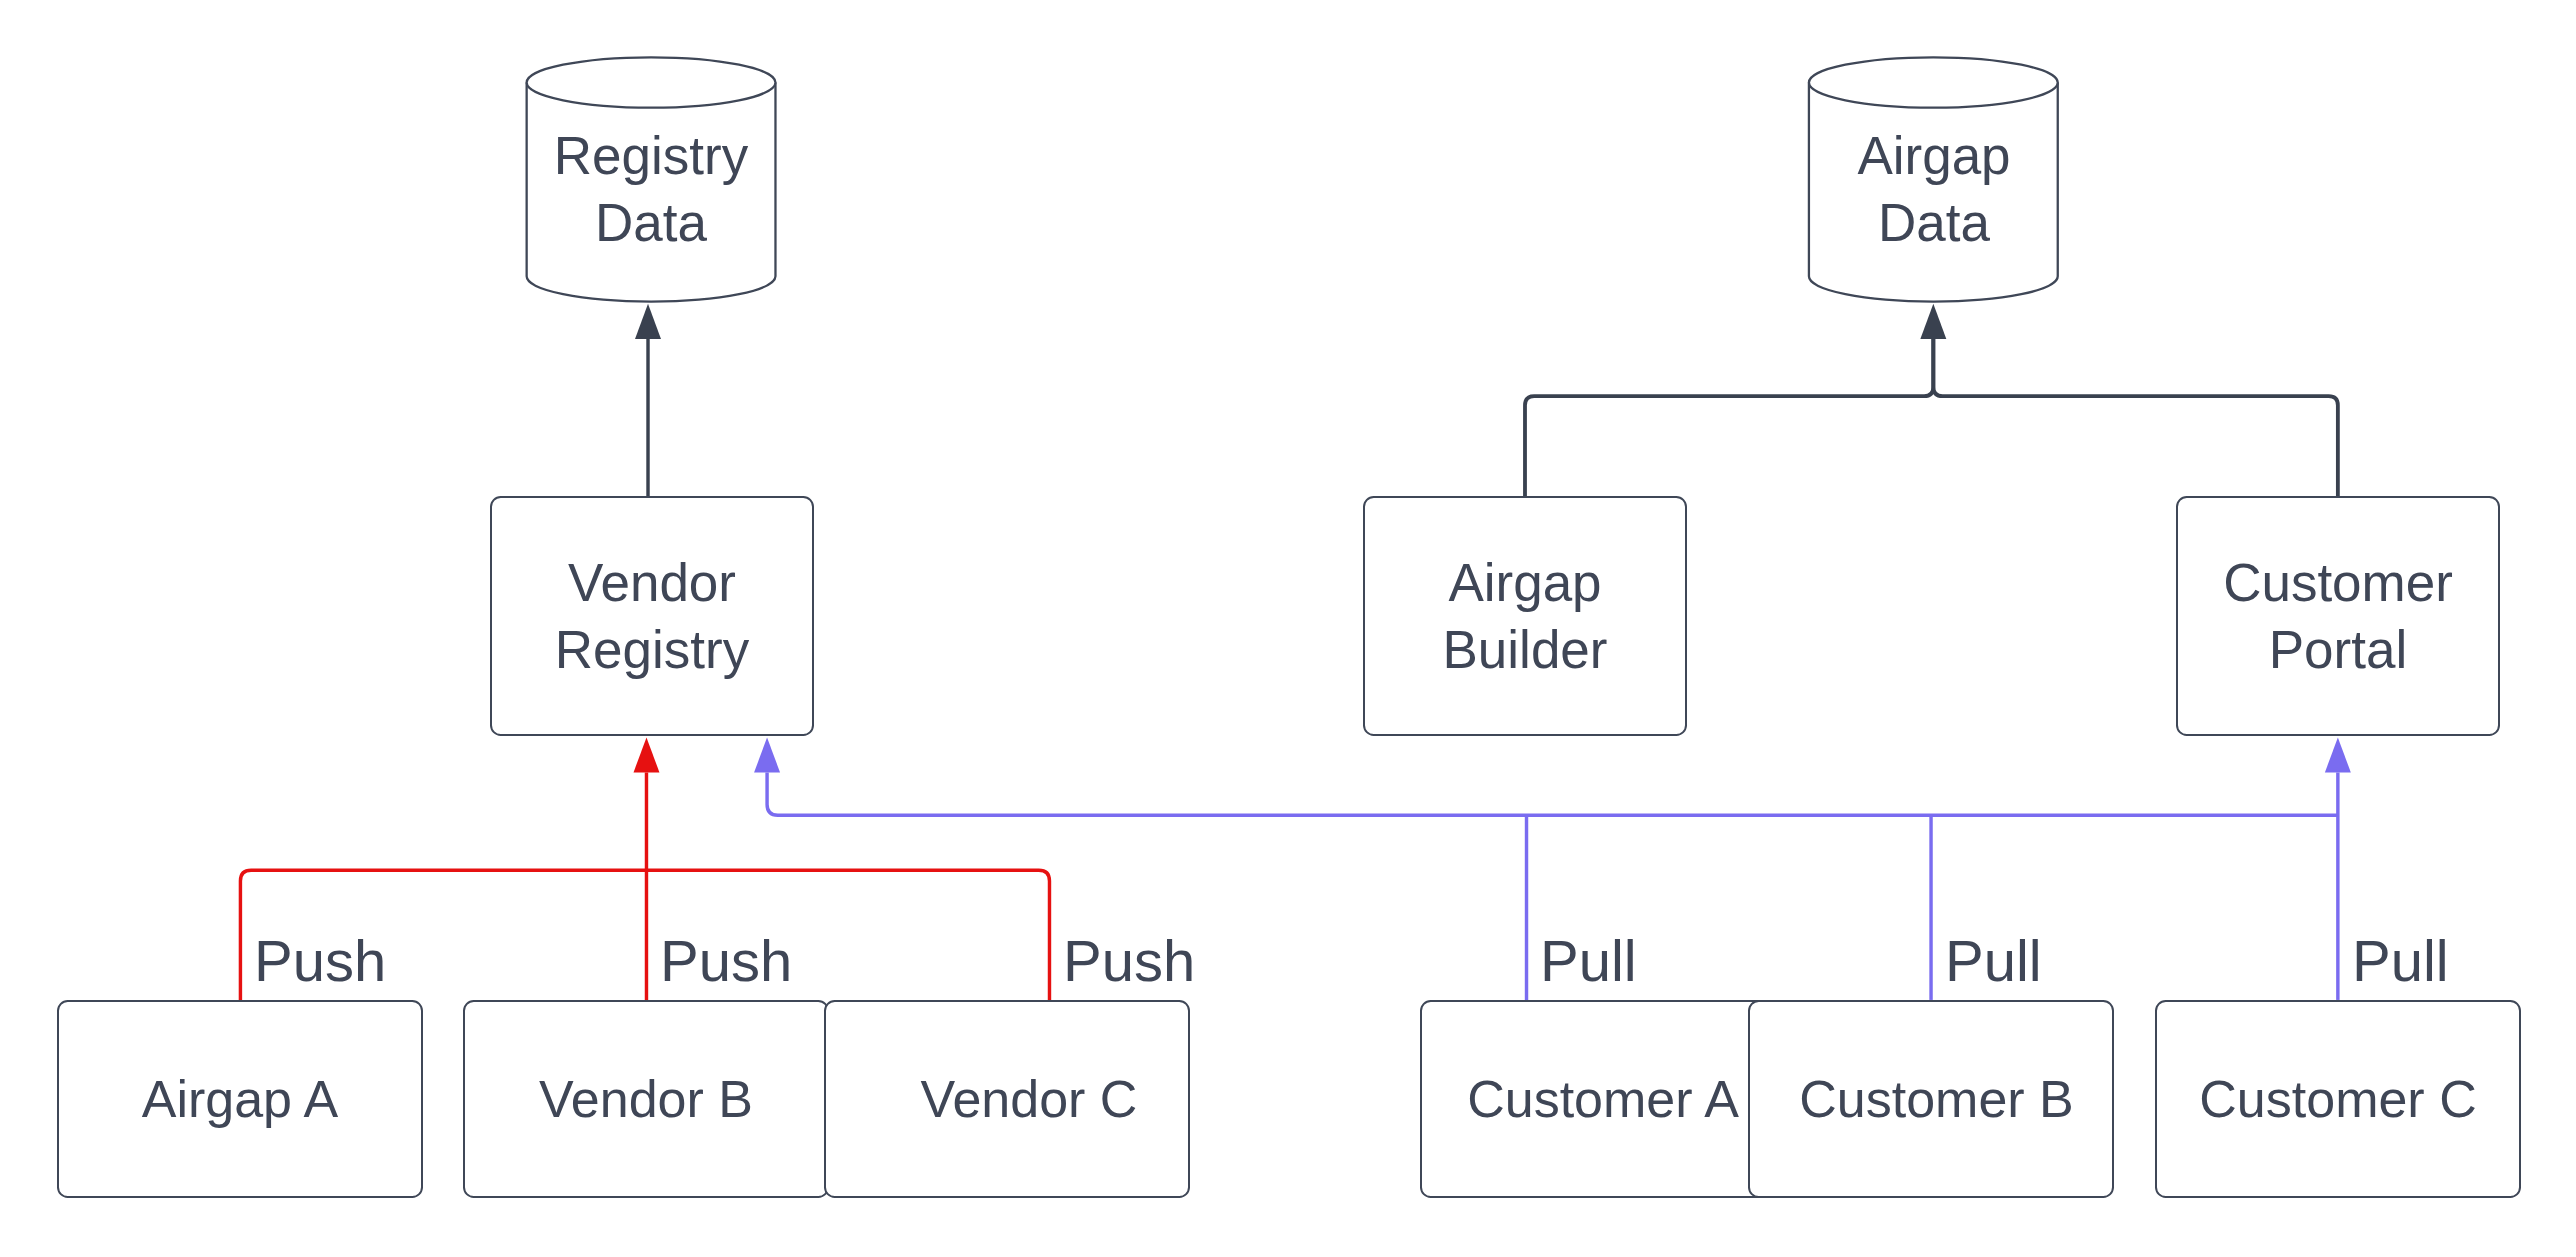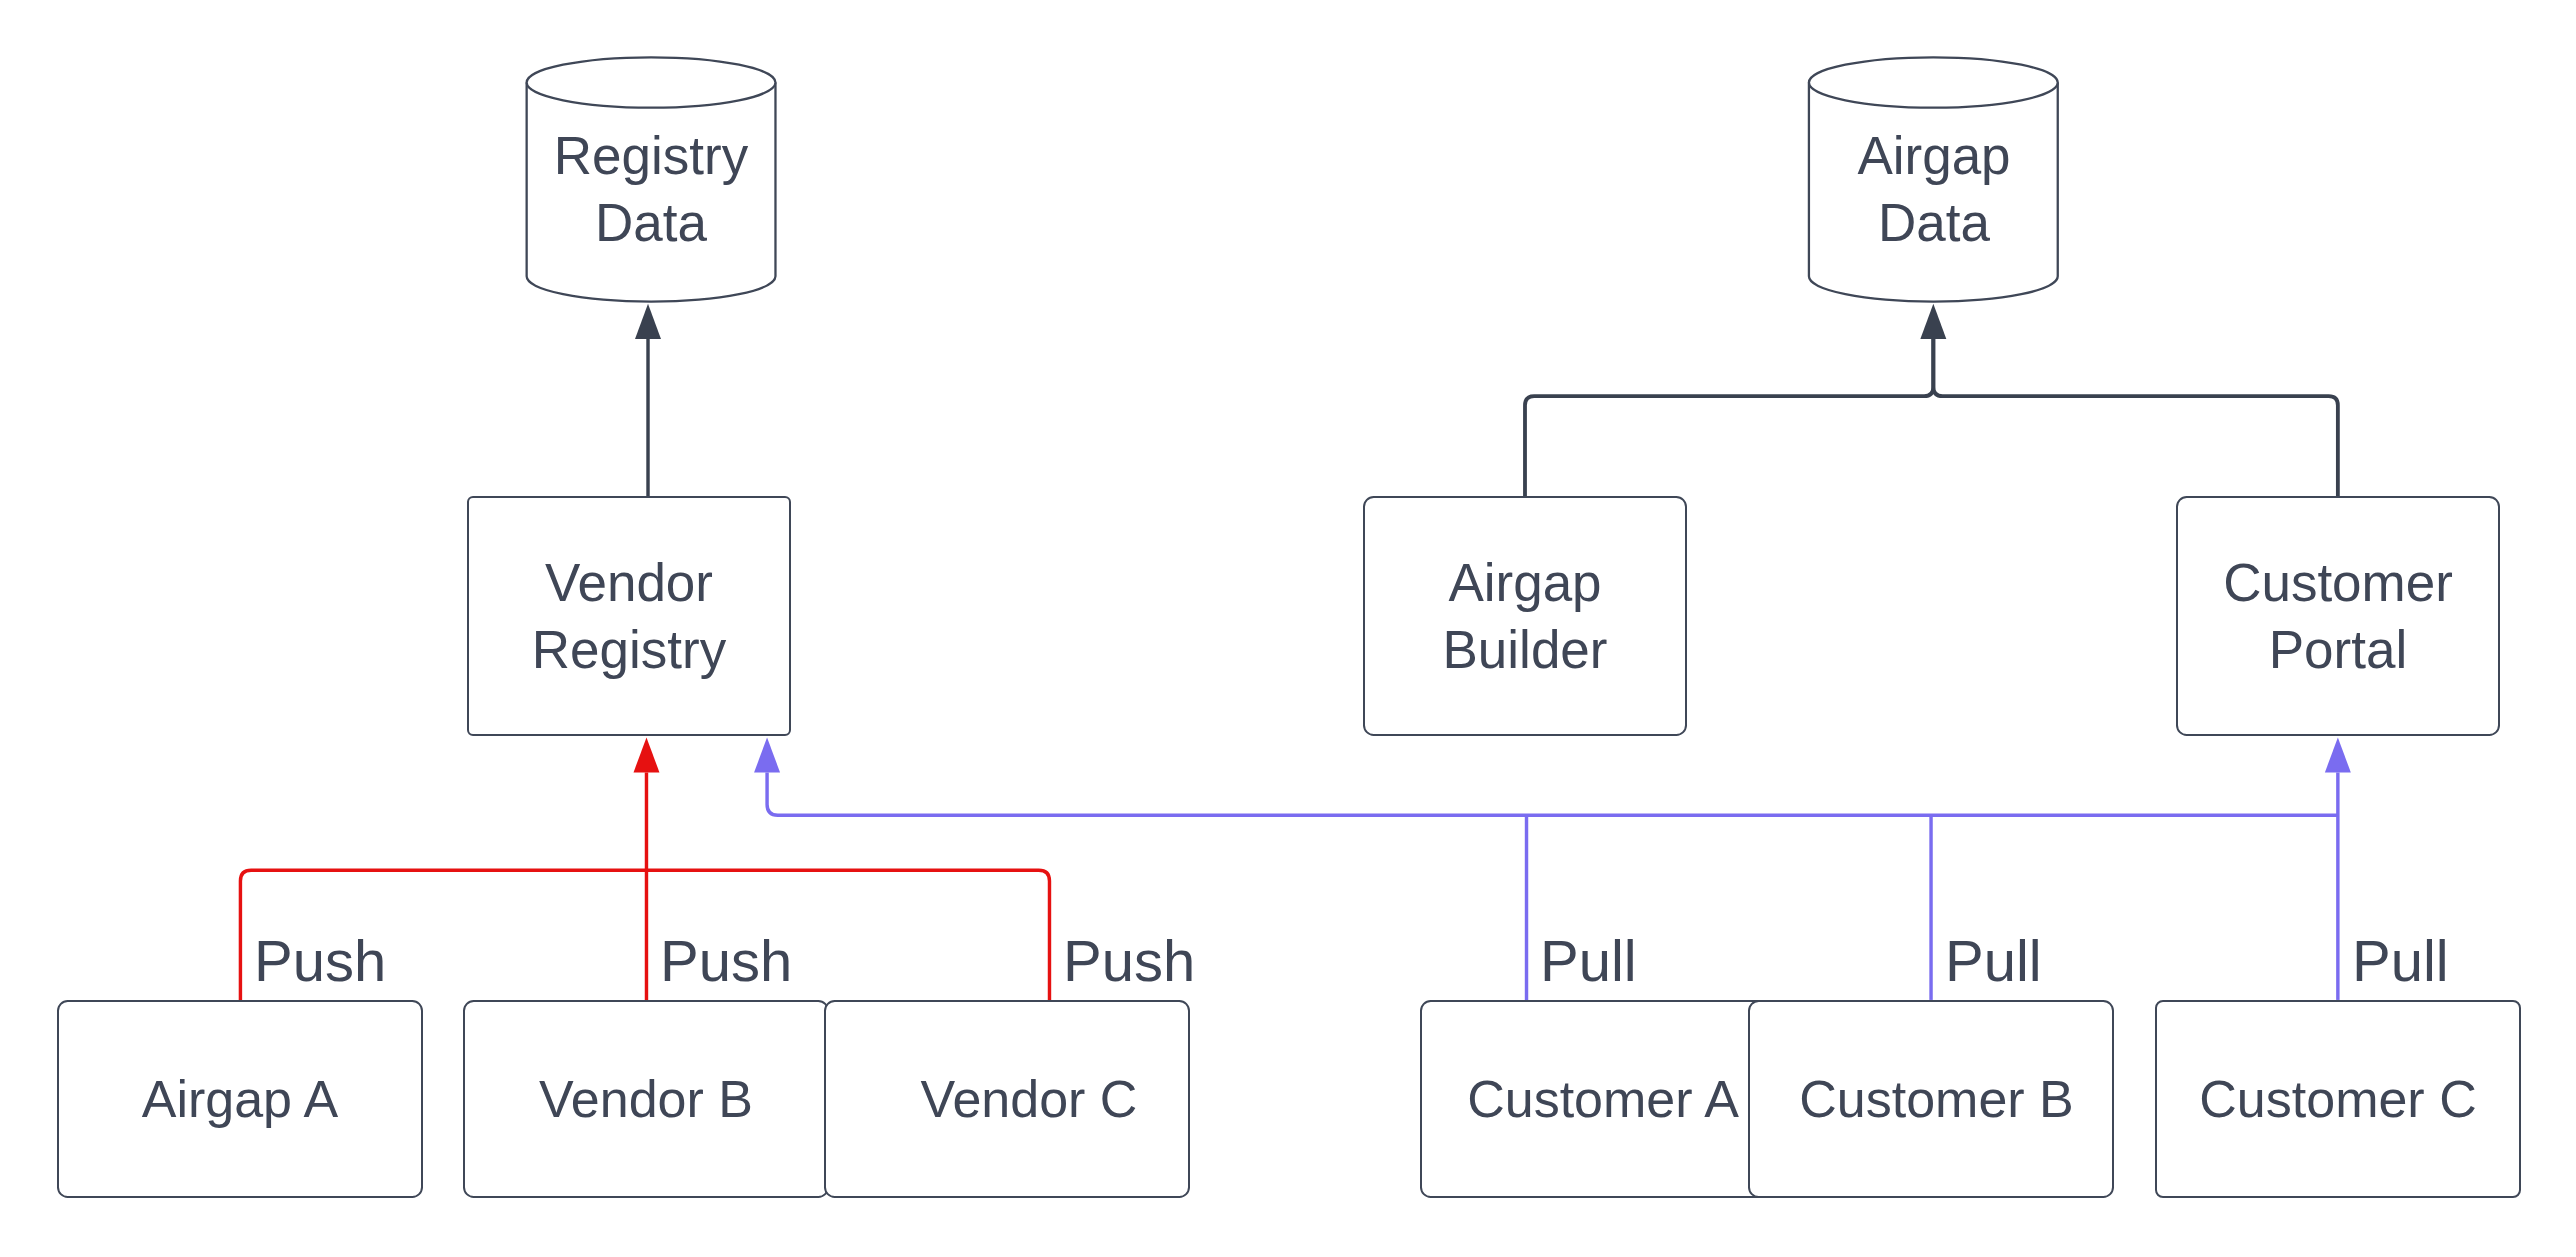--- a/index.html
+++ b/index.html
@@ -119,21 +119,21 @@
   <div class="cyl-label" style="left:521px; top:122px;">
     <span class="lbl-line">Registry</span>
     <span class="lbl-line">Data</span>
   </div>
 
   <div class="cyl-label" style="left:1804px; top:122px;">
     <span class="lbl-line">Airgap</span>
     <span class="lbl-line">Data</span>
   </div>
 
-  <div class="node mid" style="left:467px;border-radius:6px;">
+  <div class="node mid" style="left:490px;">
     <div>
       <span class="lbl-line">Vendor</span>
       <span class="lbl-line">Registry</span>
     </div>
   </div>
 
   <div class="node mid" style="left:1363px;">
     <div>
       <span class="lbl-line">Airgap</span>
       <span class="lbl-line">Builder</span>
@@ -160,21 +160,21 @@
   </div>
 
   <div class="node leaf" style="left:1420px;">
     <span>Customer A</span>
   </div>
 
   <div class="node leaf" style="left:1748px;padding-left:11px;">
     <span>Customer B</span>
   </div>
 
-  <div class="node leaf" style="left:2155px;border-radius:8px;">
+  <div class="node leaf" style="left:2155px;">
     <span>Customer C</span>
   </div>
 
   <div class="edge-label" style="left:254px;  top:934px;">Push</div>
   <div class="edge-label" style="left:660px;  top:934px;">Push</div>
   <div class="edge-label" style="left:1063px; top:934px;">Push</div>
   <div class="edge-label" style="left:1540px; top:934px;">Pull</div>
   <div class="edge-label" style="left:1945px; top:934px;">Pull</div>
   <div class="edge-label" style="left:2352px; top:934px;">Pull</div>
 

